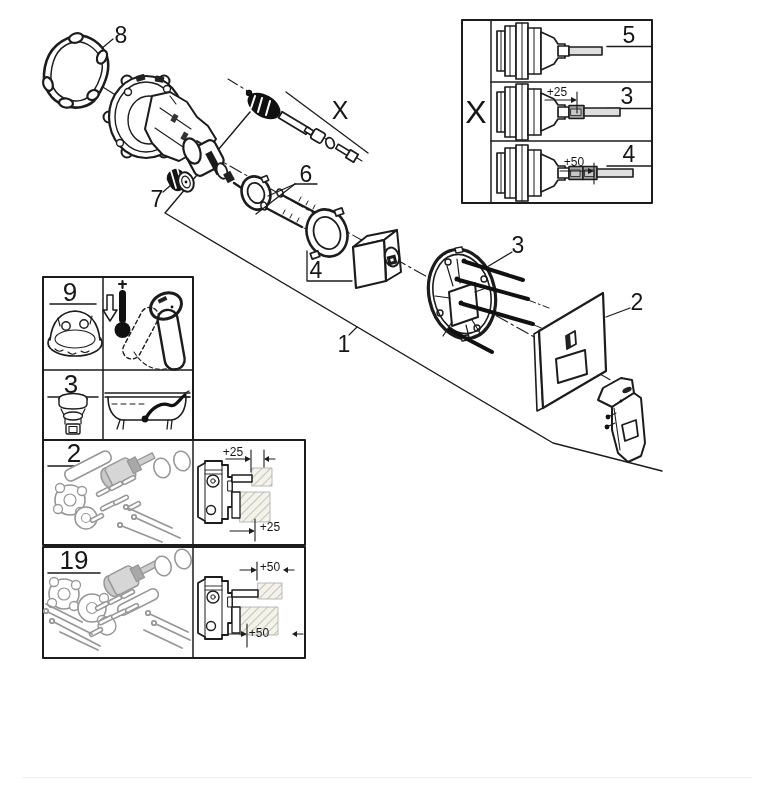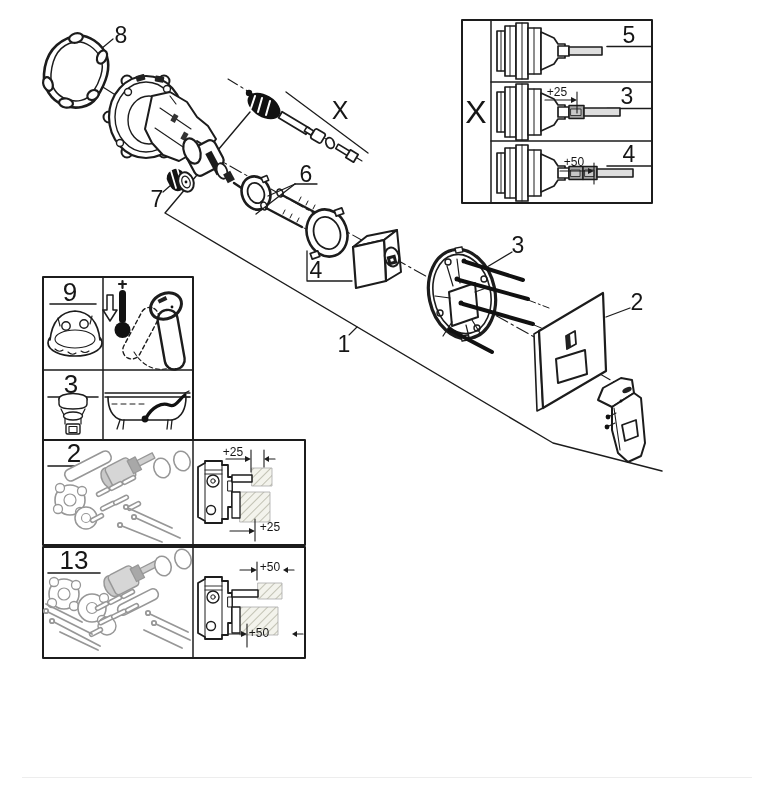--- a/index.html
+++ b/index.html
@@ -426,18 +426,18 @@
 <span class="lbl fs23" style="left:627px;top:96px">3</span>
 <span class="lbl fs12" style="left:557px;top:92px">+25</span>
 <span class="lbl fs23" style="left:629px;top:154px">4</span>
 <span class="lbl fs12" style="left:574px;top:162px">+50</span>
 
 <span class="lbl fs26" style="left:70px;top:292px">9</span>
 <span class="lbl fs26" style="left:71px;top:384px">3</span>
 <span class="lbl fs26" style="left:74px;top:453px">2</span>
 <span class="lbl fs12" style="left:233px;top:452px">+25</span>
 <span class="lbl fs12" style="left:270px;top:527px">+25</span>
-<span class="lbl fs26" style="left:74px;top:560px">13</span>
+<span class="lbl fs26" style="left:74px;top:560px">19</span>
 <span class="lbl fs12" style="left:270px;top:567px">+50</span>
 <span class="lbl fs12" style="left:259px;top:633px">+50</span>
 
 <div class="footer-rule"></div>
 </div>
 
 </body></html>

